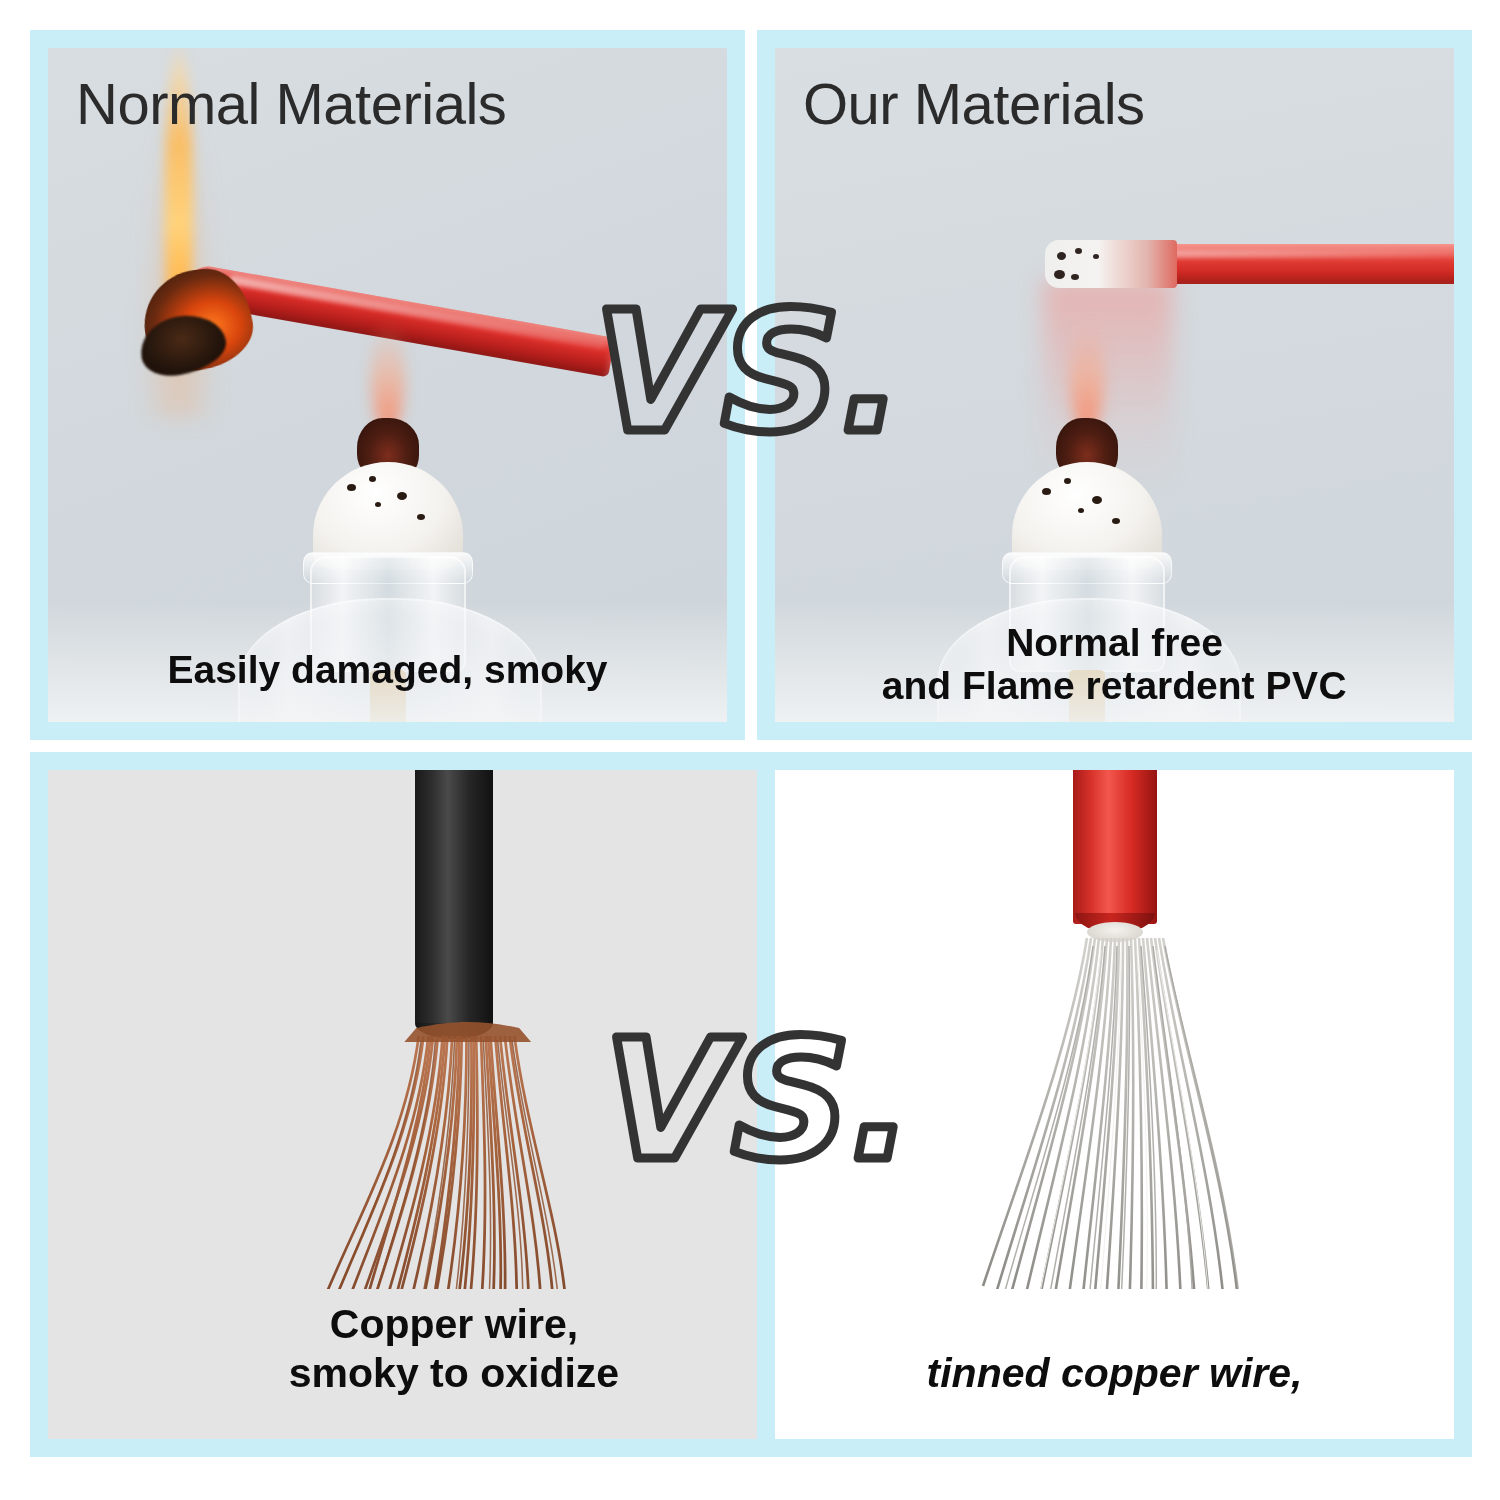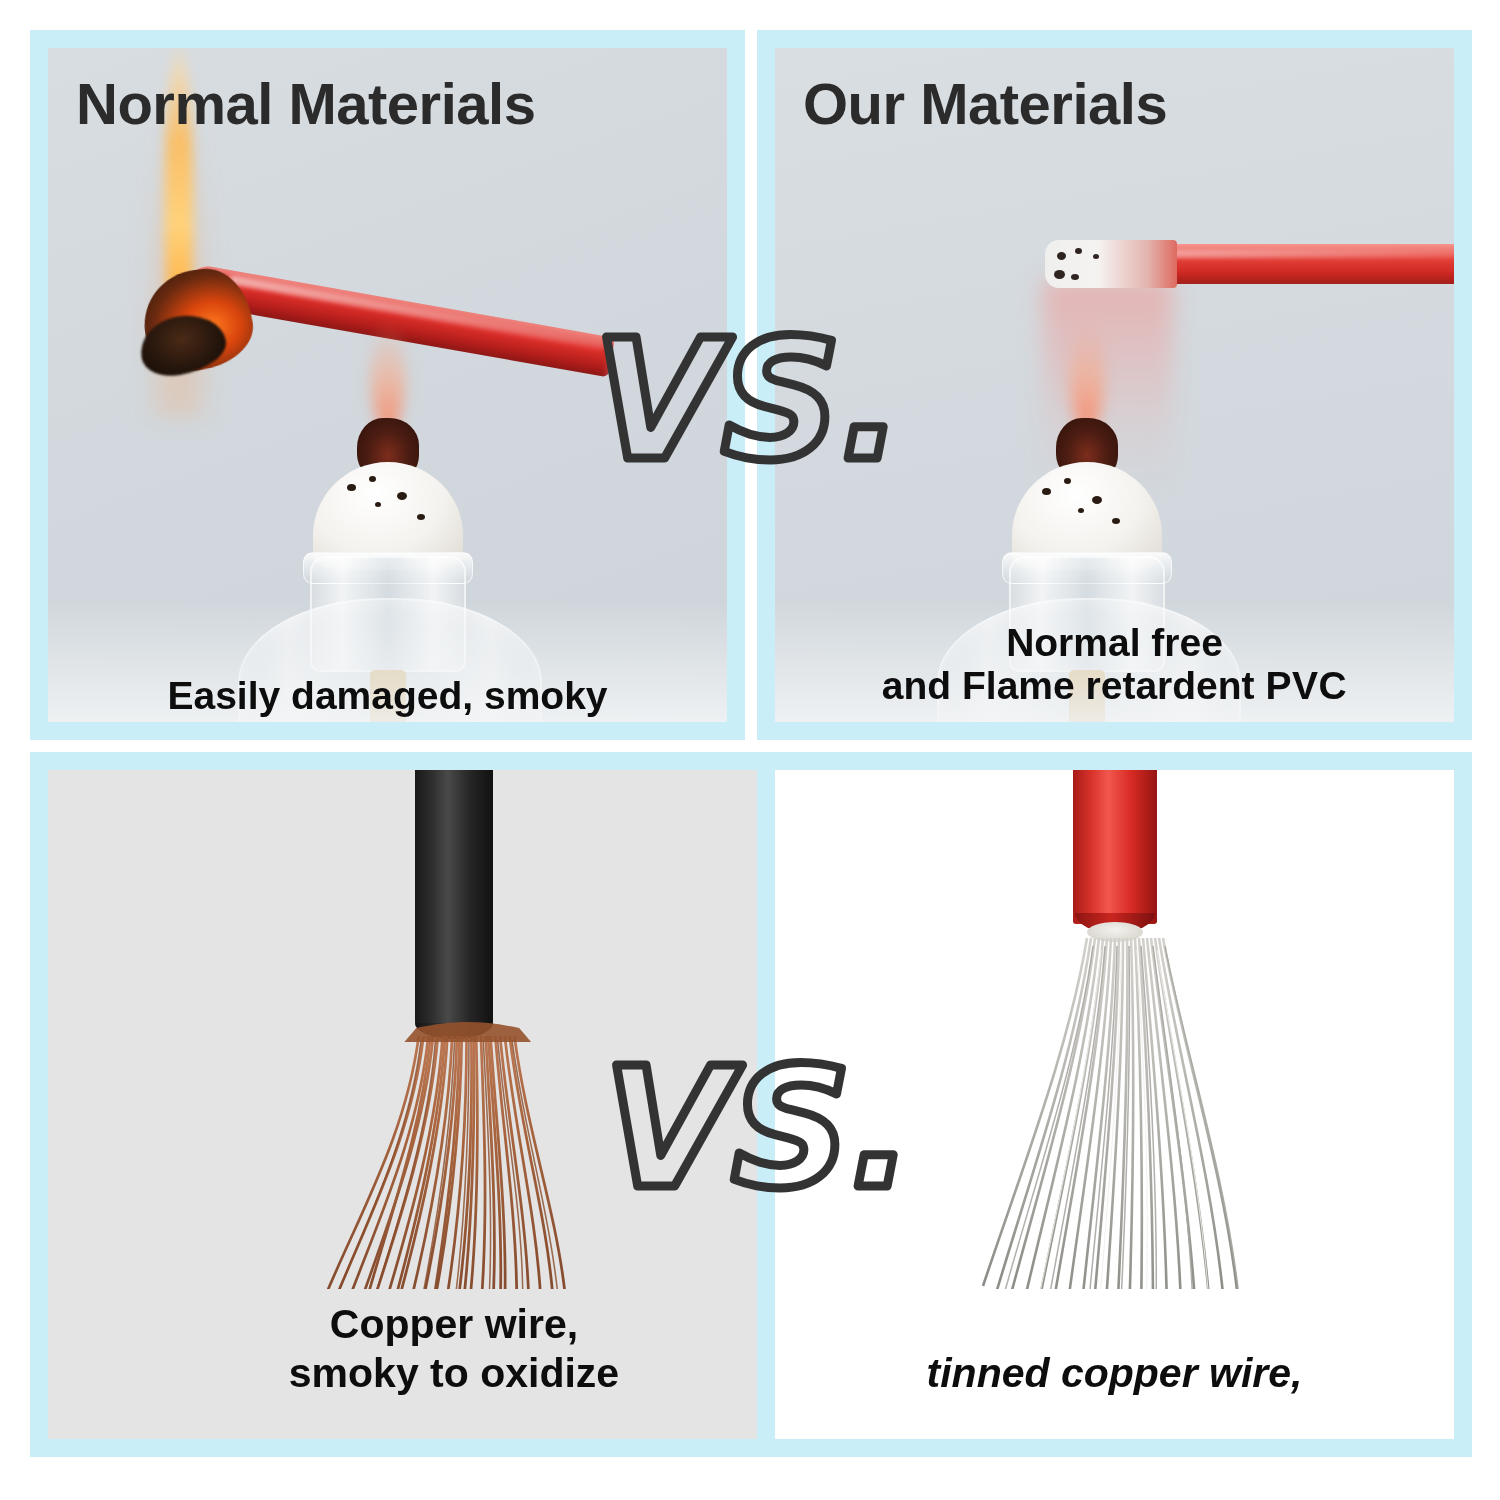--- a/index.html
+++ b/index.html
@@ -36,51 +36,50 @@
   .bg-bluegray{ background:linear-gradient(160deg,#d8dde1 0%,#d2d8dd 45%,#ced5da 100%); }
   .bg-bluegray2{ background:linear-gradient(170deg,#d9dee2 0%,#d3d9de 50%,#cfd6db 100%); }
   .bg-gray{ background:#e4e4e4; }
   .bg-white{ background:#ffffff; }
 
   
   .panel-title{
     position:absolute;
     left:28px; top:22px;
     font-size:58px;
-    font-weight:bold;
+    font-weight:normal;
     color:#2b2b2b;
     letter-spacing:-0.5px;
     white-space:nowrap;
     z-index:40;
   }
 
   
   .caption{
     position:absolute;
     left:0; right:0;
     text-align:center;
     font-size:39px;
     font-weight:bold;
     color:#0d0d0d;
     line-height:1.1;
     z-index:40;
   }
   .caption .ln{ display:block; }
   .caption .light{ font-weight:600; letter-spacing:0.5px; }
-  #cap-tl{ bottom:4px;margin-top:12px; }
+  #cap-tl{ bottom:30px;margin-top:12px; }
   #cap-tr{ bottom:14px; }
   #cap-bl{ bottom:42px; font-size:41px; line-height:1.18;}
   #cap-br{ bottom:42px; font-size:41px; line-height:1.18;font-style:italic;}
 
   
   .vs{
     position:absolute;
     z-index:60;
     pointer-events:none;
-    margin-top:28px;
   }
   #vs-top{ left:588px; top:272px; width:320px; height:190px; }
   #vs-bottom{ left:598px; top:1000px; width:320px; height:190px; }
   .vs svg{ width:100%; height:100%; display:block; }
   .vs .vs-text{
     font-family:"DejaVu Sans", sans-serif;
     font-size:165px;
     font-weight:bold;
     font-style:italic;
     fill:none;

